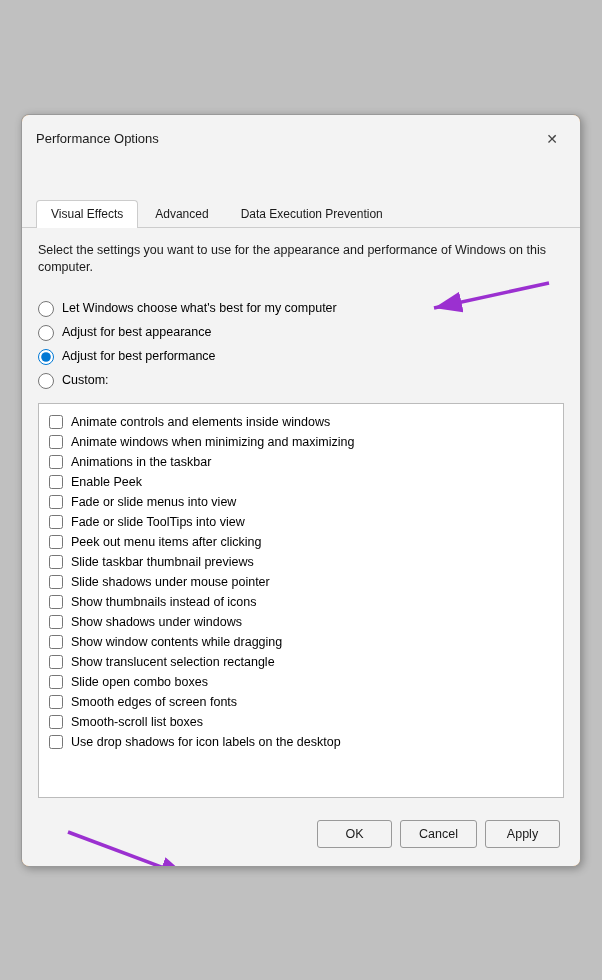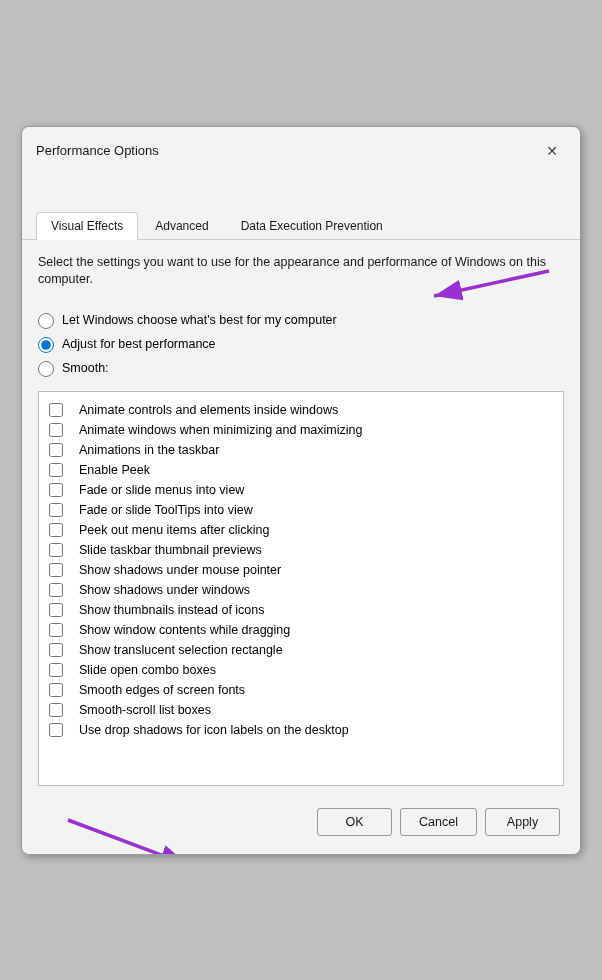--- a/index.html
+++ b/index.html
@@ -105,21 +105,21 @@
       background: #fff;
       border: 1px solid #bbb;
       padding: 8px 10px;
       margin-bottom: 14px;
       height: 395px;
       overflow-y: auto;
     }
     .checkbox-item {
       display: flex;
       align-items: center;
-      gap: 16px;
+      gap: 8px;
       font-size: 12.5px;
       padding: 3px 0;
       cursor: pointer;
     }
     .checkbox-item input[type="checkbox"] {
       width: 14px;
       height: 14px;
       cursor: pointer;
     }
     .button-row {
@@ -158,26 +158,30 @@
 
   <div class="content">
     <p class="description">Select the settings you want to use for the appearance and performance of Windows on this computer.</p>
 
     <div class="radio-group">
       <label class="radio-item">
         <input type="radio" name="perf" style="">
         <span>Let Windows choose what's best for my computer</span>
       </label>
       <label class="radio-item">
+        <input type="radio" name="perf" style="">
+        <span>Adjust for best appearance</span>
+      </label>
+      <label class="radio-item">
         <input type="radio" name="perf" checked="" style="">
         <span>Adjust for best performance</span>
       </label>
       <label class="radio-item">
         <input type="radio" name="perf" style="">
-        <span>Smooth:</span>
+        <span>Custom:</span>
       </label>
     </div>
 
     <div style="position:relative; height:0; overflow:visible;">
       <svg style="position:absolute; right:10px; top:-130px; width:180px; height:60px;" viewBox="0 0 180 60">
         <defs>
           <marker id="arrowhead" markerWidth="8" markerHeight="6" refX="8" refY="3" orient="auto">
             <polygon points="0 0, 8 3, 0 6" fill="#9b30d0"></polygon>
           </marker>
         </defs>
@@ -213,29 +217,29 @@
       <label class="checkbox-item">
         <input type="checkbox" style="">
         <span>Peek out menu items after clicking</span>
       </label>
       <label class="checkbox-item">
         <input type="checkbox" style="">
         <span>Slide taskbar thumbnail previews</span>
       </label>
       <label class="checkbox-item">
         <input type="checkbox" style="">
-        <span>Show shadows under mouse pointer</span>
+        <span>Slide shadows under mouse pointer</span>
+      </label>
+      <label class="checkbox-item">
+        <input type="checkbox" style="">
+        <span>Show thumbnails instead of icons</span>
       </label>
       <label class="checkbox-item">
         <input type="checkbox" style="">
         <span>Show shadows under windows</span>
-      </label>
-      <label class="checkbox-item">
-        <input type="checkbox" style="">
-        <span>Show thumbnails instead of icons</span>
       </label>
       <label class="checkbox-item">
         <input type="checkbox" style="">
         <span>Show window contents while dragging</span>
       </label>
       <label class="checkbox-item">
         <input type="checkbox" style="">
         <span>Show translucent selection rectangle</span>
       </label>
       <label class="checkbox-item">

